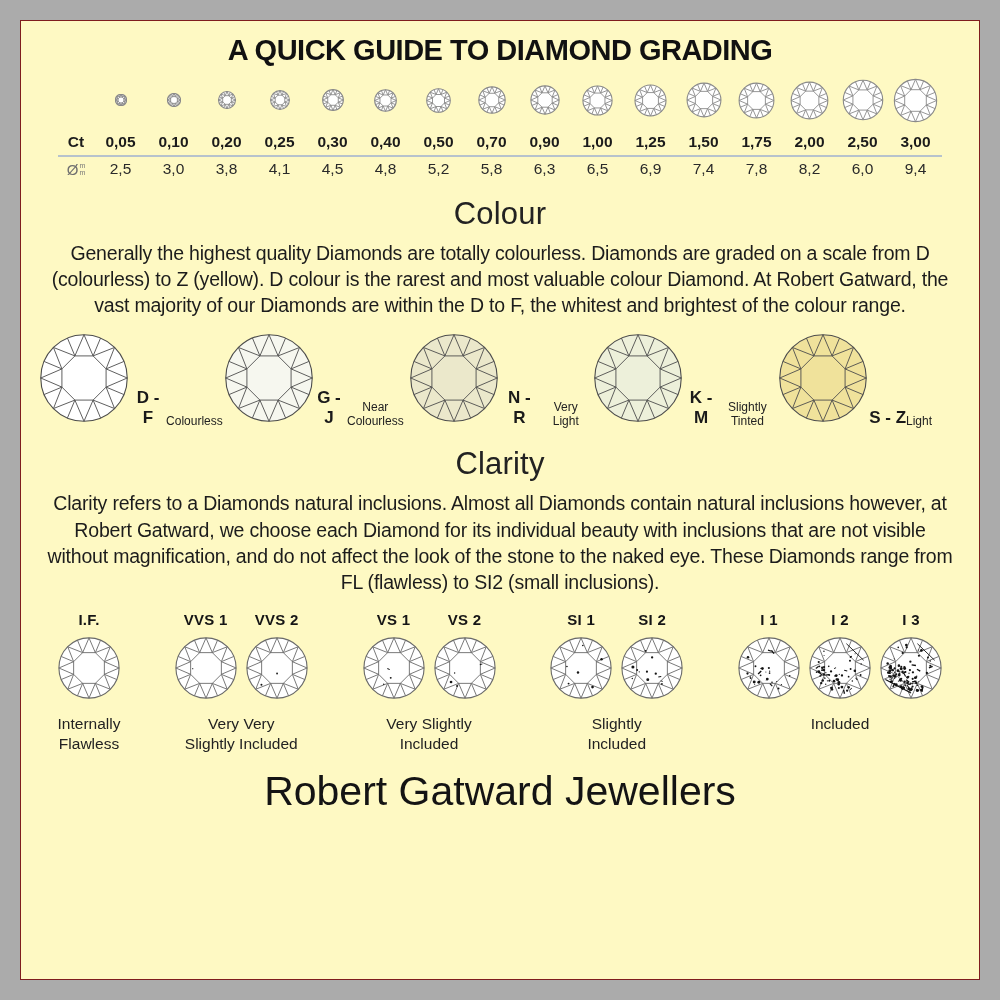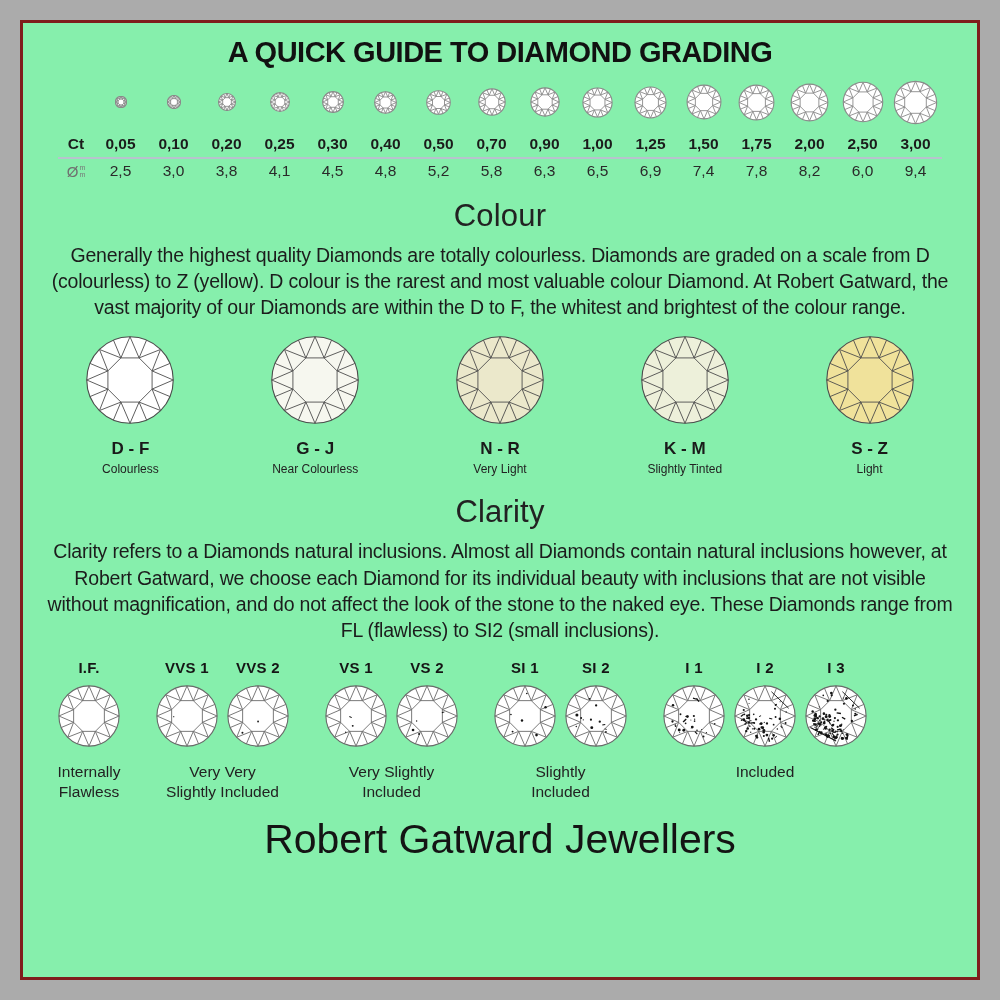--- a/index.html
+++ b/index.html
@@ -5,22 +5,22 @@
   html,body{margin:0;padding:0;}
   body{
     width:1000px;height:1000px;
     background:#ababab;
     font-family:"Liberation Sans", sans-serif;
     color:#1b1b1b;
     position:relative;
   }
   .frame{position:absolute;inset:0;padding:20px;box-sizing:border-box;}
   .sheet{
-    background:#86efac;width:100%;height:100%;box-sizing:border-box;
-    border:3px solid #7f1d1d;
+    background:#fef9c3;width:100%;height:100%;box-sizing:border-box;
+    border:1px solid #7f1d1d;
     text-align:center;overflow:hidden;
   }
   .main-title{
     font-size:29px;font-weight:800;letter-spacing:-0.5px;
     margin:13px 0 0 0;color:#111;
   }
   .section-heading{
     font-size:31px;font-weight:400;color:#222;
     margin:18px 0 8px 0;letter-spacing:0.2px;
   }
@@ -37,26 +37,26 @@
   }
   .stone-cell{display:flex;align-items:center;justify-content:center;height:58px;}
   .ct-cell{font-weight:700;font-size:15.5px;padding-top:4px;}
   .ct-rowlabel{font-weight:700;font-size:15.5px;text-align:center;padding-top:4px;}
   .carat-sep{grid-column:1 / -1;border-top:2px solid #b7c3cd;margin:4px 0 3px 0;height:0;}
   .mm-cell{font-size:15.5px;color:#2a2a2a;}
   .mm-rowlabel{font-size:15px;color:#6f6f6f;display:flex;align-items:center;justify-content:center;gap:1px;}
   .mm-frac{display:inline-flex;flex-direction:column;font-size:7px;line-height:1;color:#777;}
   
   .colour-row{display:flex;width:924px;margin:14px auto 0 auto;}
-  .colour-item{flex:1;display:flex;flex-direction:column;align-items:center;}
+  .colour-item{flex:1;display:flex;flex-direction:row;align-items:flex-end;}
   .colour-range{font-weight:700;font-size:17px;margin-top:9px;color:#1a1a1a;}
   .colour-label{font-size:12px;margin-top:3px;color:#222;}
   
   .clarity-row{
-    display:flex;align-items:flex-start;
+    display:flex;justify-content:space-between;align-items:flex-start;
     width:886px;margin:16px auto 0 auto;gap:34px;
   }
   .clarity-group{display:flex;flex-direction:column;align-items:center;}
   .labels-line,.stones-line{display:flex;gap:7px;}
   .grade-label{width:64px;font-weight:700;font-size:15px;letter-spacing:0.3px;color:#151515;}
   .labels-line{margin-bottom:8px;}
   .group-sublabel{margin-top:10px;font-size:15.5px;line-height:1.28;color:#222;white-space:nowrap;}
   
   .footer-title{font-size:41px;font-weight:400;color:#141414;margin-top:14px;}
 </style>

